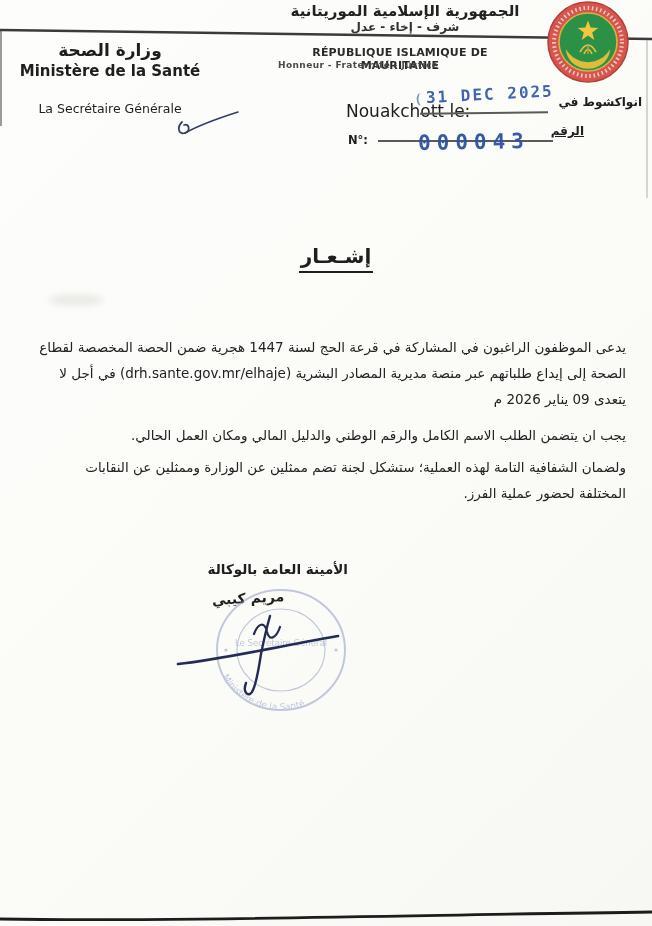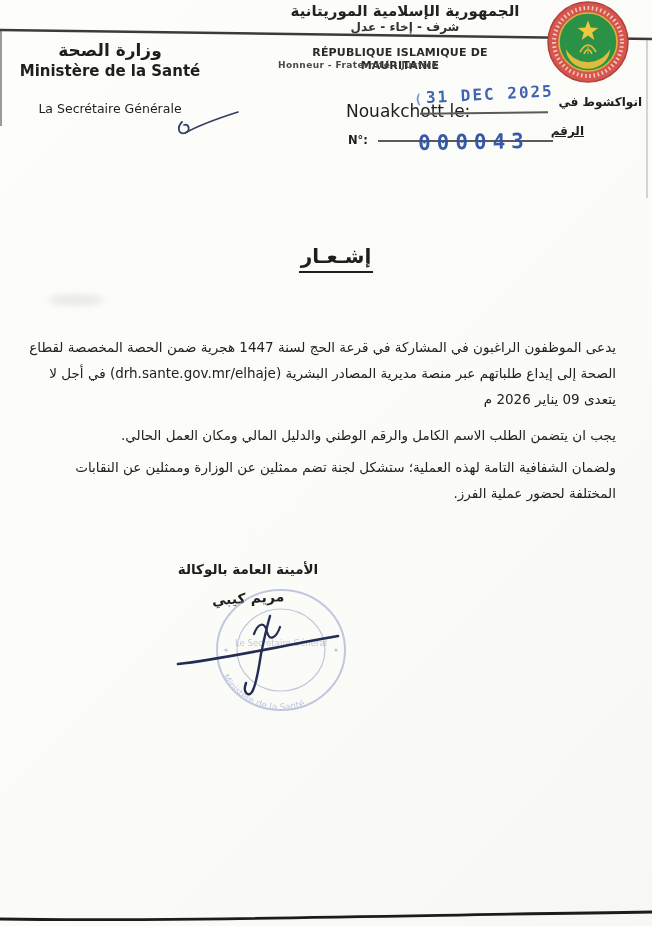--- a/index.html
+++ b/index.html
@@ -63,29 +63,29 @@
                      font-size: 12px; font-weight: bold; direction: rtl; text-decoration: underline; }
 
   
   .smudge { left: 48px; top: 294px; width: 56px; height: 12px; background: #c9c9c4;
             opacity: .35; border-radius: 50%; filter: blur(3px); }
 
   .doc-title { left: 276px; top: 244px; width: 120px; text-align: center;
                font-size: 20px; font-weight: bold; direction: rtl; }
   .doc-title span { border-bottom: 2.5px solid #1e1e1e; padding: 0 2px 3px 2px; }
 
-  .para { left: 28px; width: 588px; direction: rtl; text-align: right;
+  .para { left: 38px; width: 588px; direction: rtl; text-align: right;
           font-size: 13.5px; line-height: 26px; color: #222; margin: 0;
           font-weight: 500; }
   .para-1 { top: 334px; }
   .para-2 { top: 422px; }
   .para-3 { top: 454px; }
 
   
-  .sig-title { left: 148px; top: 561px; width: 200px; text-align: center;
+  .sig-title { left: 148px; top: 561px; width: 200px; text-align: right;
                font-size: 13.5px; font-weight: bold; direction: rtl; }
   .sig-name  { left: 148px; top: 590px; width: 200px; text-align: center;
                font-size: 14px; font-weight: bold; direction: rtl;
                transform: rotate(-3deg); }
   .stamp-svg { left: 196px; top: 578px; width: 170px; height: 145px; opacity: .5; }
   .signature-svg { left: 170px; top: 602px; width: 190px; height: 105px; }
 
   .bottom-line-svg { left: 0; top: 905px; width: 652px; height: 21px; }
 </style>
 </head>

